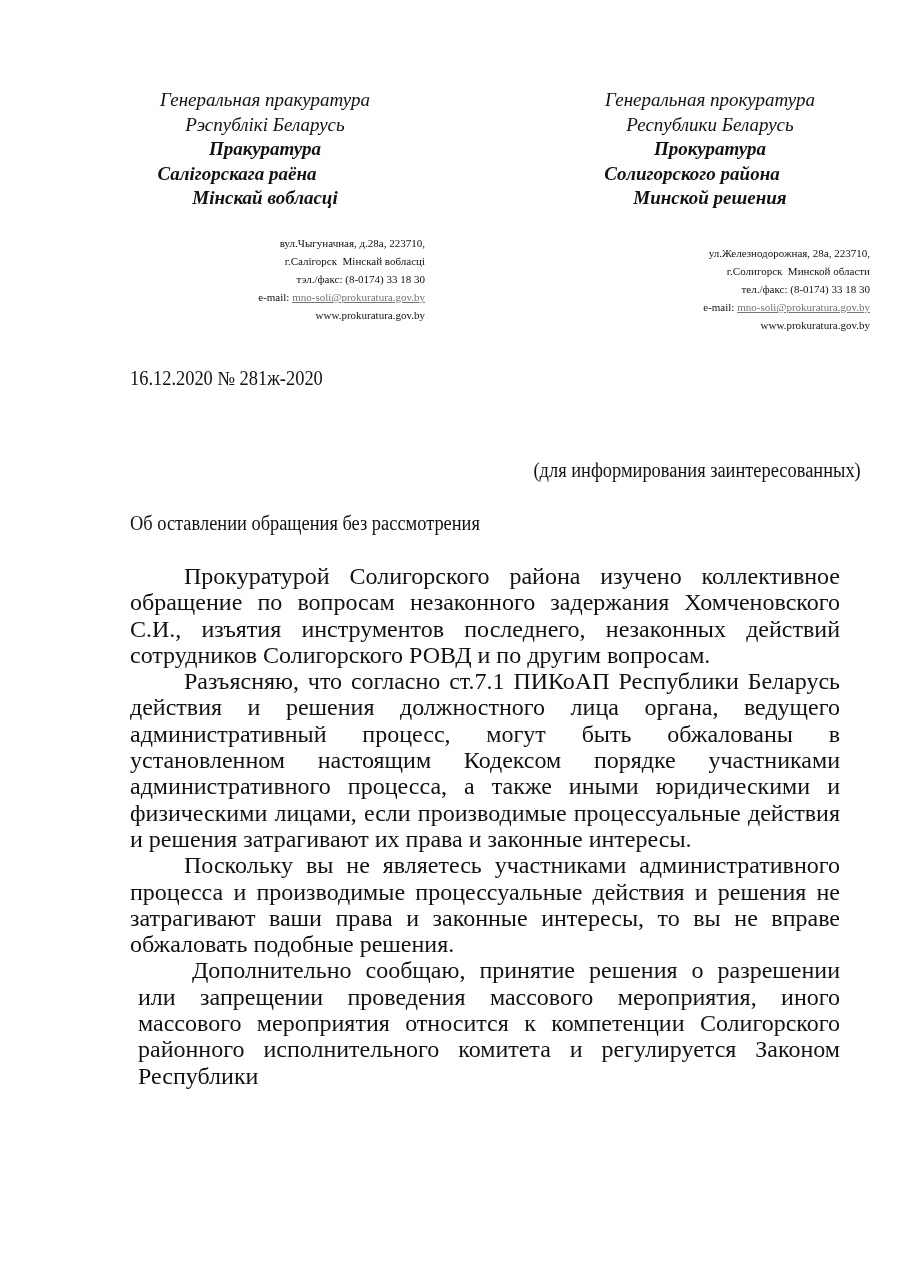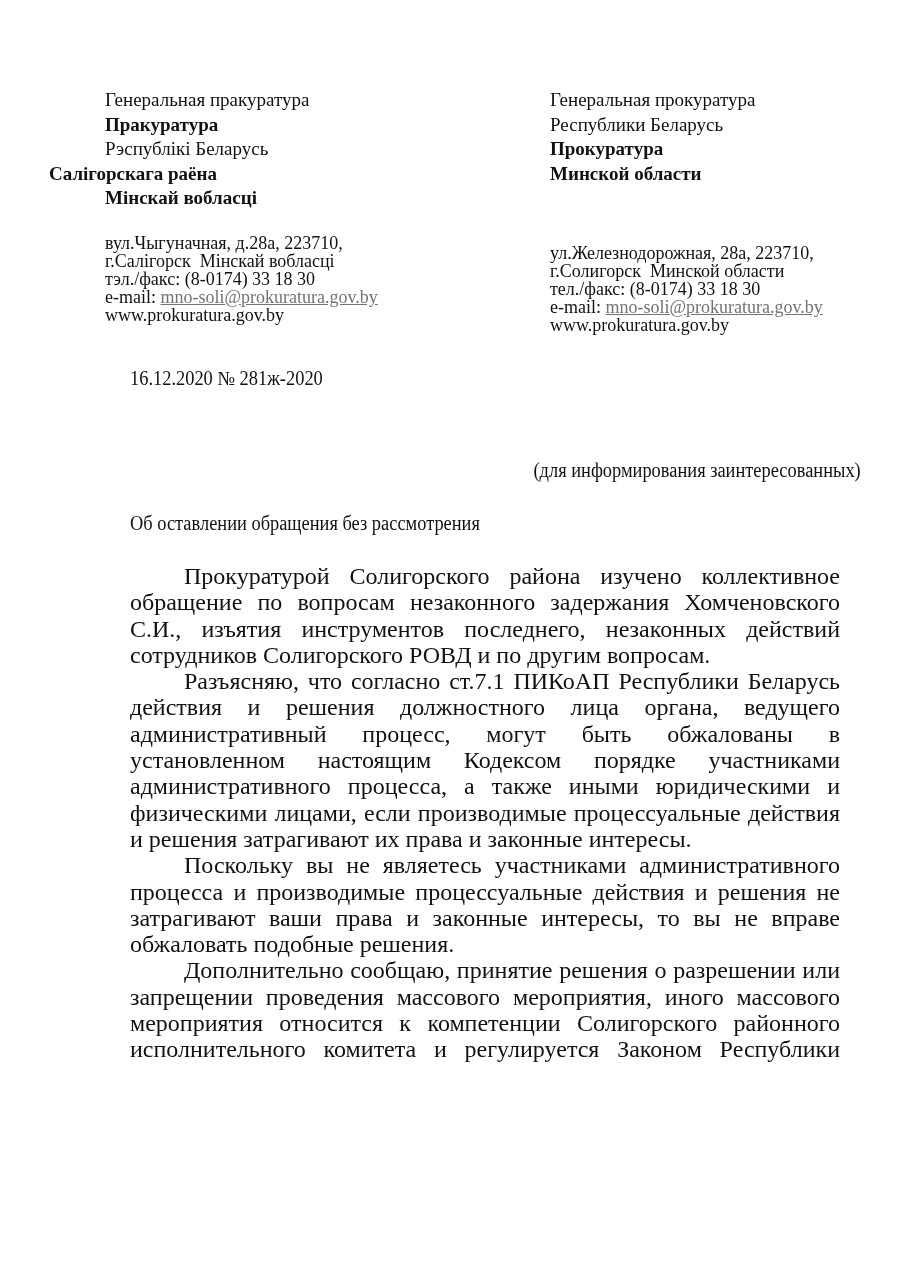--- a/index.html
+++ b/index.html
@@ -10,32 +10,33 @@
     body {
       width: 905px;
       height: 1280px;
       position: relative;
       overflow: hidden;
       font-family: "Liberation Serif", "DejaVu Serif", serif;
       color: #111111;
     }
     .letterhead-col {
       position: absolute;
-      text-align: left;
+      text-align: center;
       font-size: 19px;
       line-height: 24.5px;
+      font-style: italic;
     }
     #lh-left { left: 105px; width: 320px; top: 88px; }
     #lh-right { left: 550px; width: 320px; top: 88px; }
     .lh-line { display: block; white-space: pre; }
     .lh-bold { font-weight: bold; }
     .contact {
       position: absolute;
-      text-align: left;
-      font-size: 18px;
+      text-align: right;
+      font-size: 11px;
       line-height: 18px;
     }
     #contact-left { left: 105px; width: 320px; top: 234px; }
     #contact-right { left: 550px; width: 320px; top: 244px; }
     .contact span { display: block; white-space: pre; }
     .email-link {
       color: #737373;
       text-decoration: underline;
     }
     #ref-line {
@@ -77,53 +78,54 @@
       margin: 0;
       text-align: justify;
       text-indent: 54px;
     }
   </style>
 </head>
 <body>
 
 <div id="lh-left" class="letterhead-col">
   <span class="lh-line">Генеральная пракуратура</span>
+  <span class="lh-line">Рэспублікі Беларусь</span>
   <span class="lh-line lh-bold">Пракуратура</span>
-  <span class="lh-line">Рэспублікі Беларусь</span>
   <span class="lh-line lh-bold" style="margin-left:-56px">Салігорскага раёна</span>
   <span class="lh-line lh-bold">Мінскай вобласці</span>
 </div>
 
 <div id="contact-left" class="contact">
   <span>вул.Чыгуначная, д.28а, 223710,</span>
   <span>г.Салігорск  Мінскай вобласці</span>
   <span>тэл./факс: (8-0174) 33 18 30</span>
   <span><span style="display:inline">e-mail: </span><a class="email-link" style="display:inline">mno-soli@prokuratura.gov.by</a></span>
   <span>www.prokuratura.gov.by</span>
 </div>
 
 <div id="lh-right" class="letterhead-col">
   <span class="lh-line">Генеральная прокуратура</span>
   <span class="lh-line">Республики Беларусь</span>
   <span class="lh-line lh-bold">Прокуратура</span>
-  <span class="lh-line lh-bold">Минской области</span>
+  <span class="lh-line lh-bold" style="margin-left:-36px">Солигорского района</span>
+  <span class="lh-line lh-bold">Минской решения</span>
 </div>
 
 <div id="contact-right" class="contact">
   <span>ул.Железнодорожная, 28а, 223710,</span>
   <span>г.Солигорск  Минской области</span>
   <span>тел./факс: (8-0174) 33 18 30</span>
   <span><span style="display:inline">e-mail: </span><a class="email-link" style="display:inline">mno-soli@prokuratura.gov.by</a></span>
   <span>www.prokuratura.gov.by</span>
 </div>
 
 <div id="ref-line">16.12.2020 № 281ж-2020</div>
 
 <div id="addressee">(для информирования заинтересованных)</div>
 
 <div id="subject">Об оставлении обращения без рассмотрения</div>
 
 <div id="body-text">
   <p class="para">Прокуратурой Солигорского района изучено коллективное обращение по вопросам незаконного задержания Хомченовского С.И., изъятия инструментов последнего, незаконных действий сотрудников Солигорского РОВД и по другим вопросам.</p>
   <p class="para">Разъясняю, что согласно ст.7.1 ПИКоАП Республики Беларусь действия и решения должностного лица органа, ведущего административный процесс, могут быть обжалованы в установленном настоящим Кодексом порядке участниками административного процесса, а также иными юридическими и физическими лицами, если производимые процессуальные действия и решения затрагивают их права и законные интересы.</p>
   <p class="para">Поскольку вы не являетесь участниками административного процесса и производимые процессуальные действия и решения не затрагивают ваши права и законные интересы, то вы не вправе обжаловать подобные решения.</p>
-  <p class="para" style="text-align-last: justify;">Дополнительно сообщаю, принятие решения о разрешении или запрещении проведения массового мероприятия, иного массового мероприятия относится к компетенции Солигорского районного исполнительного комитета и регулируется Законом Республики</p>
+  <p class="para" style="text-align-last: justify; margin-left: 8px;">Дополнительно сообщаю, принятие решения о разрешении или запрещении проведения массового мероприятия, иного массового мероприятия относится к компетенции Солигорского районного исполнительного комитета и регулируется Законом Республики</p>
 </div>
 
 </body></html>

